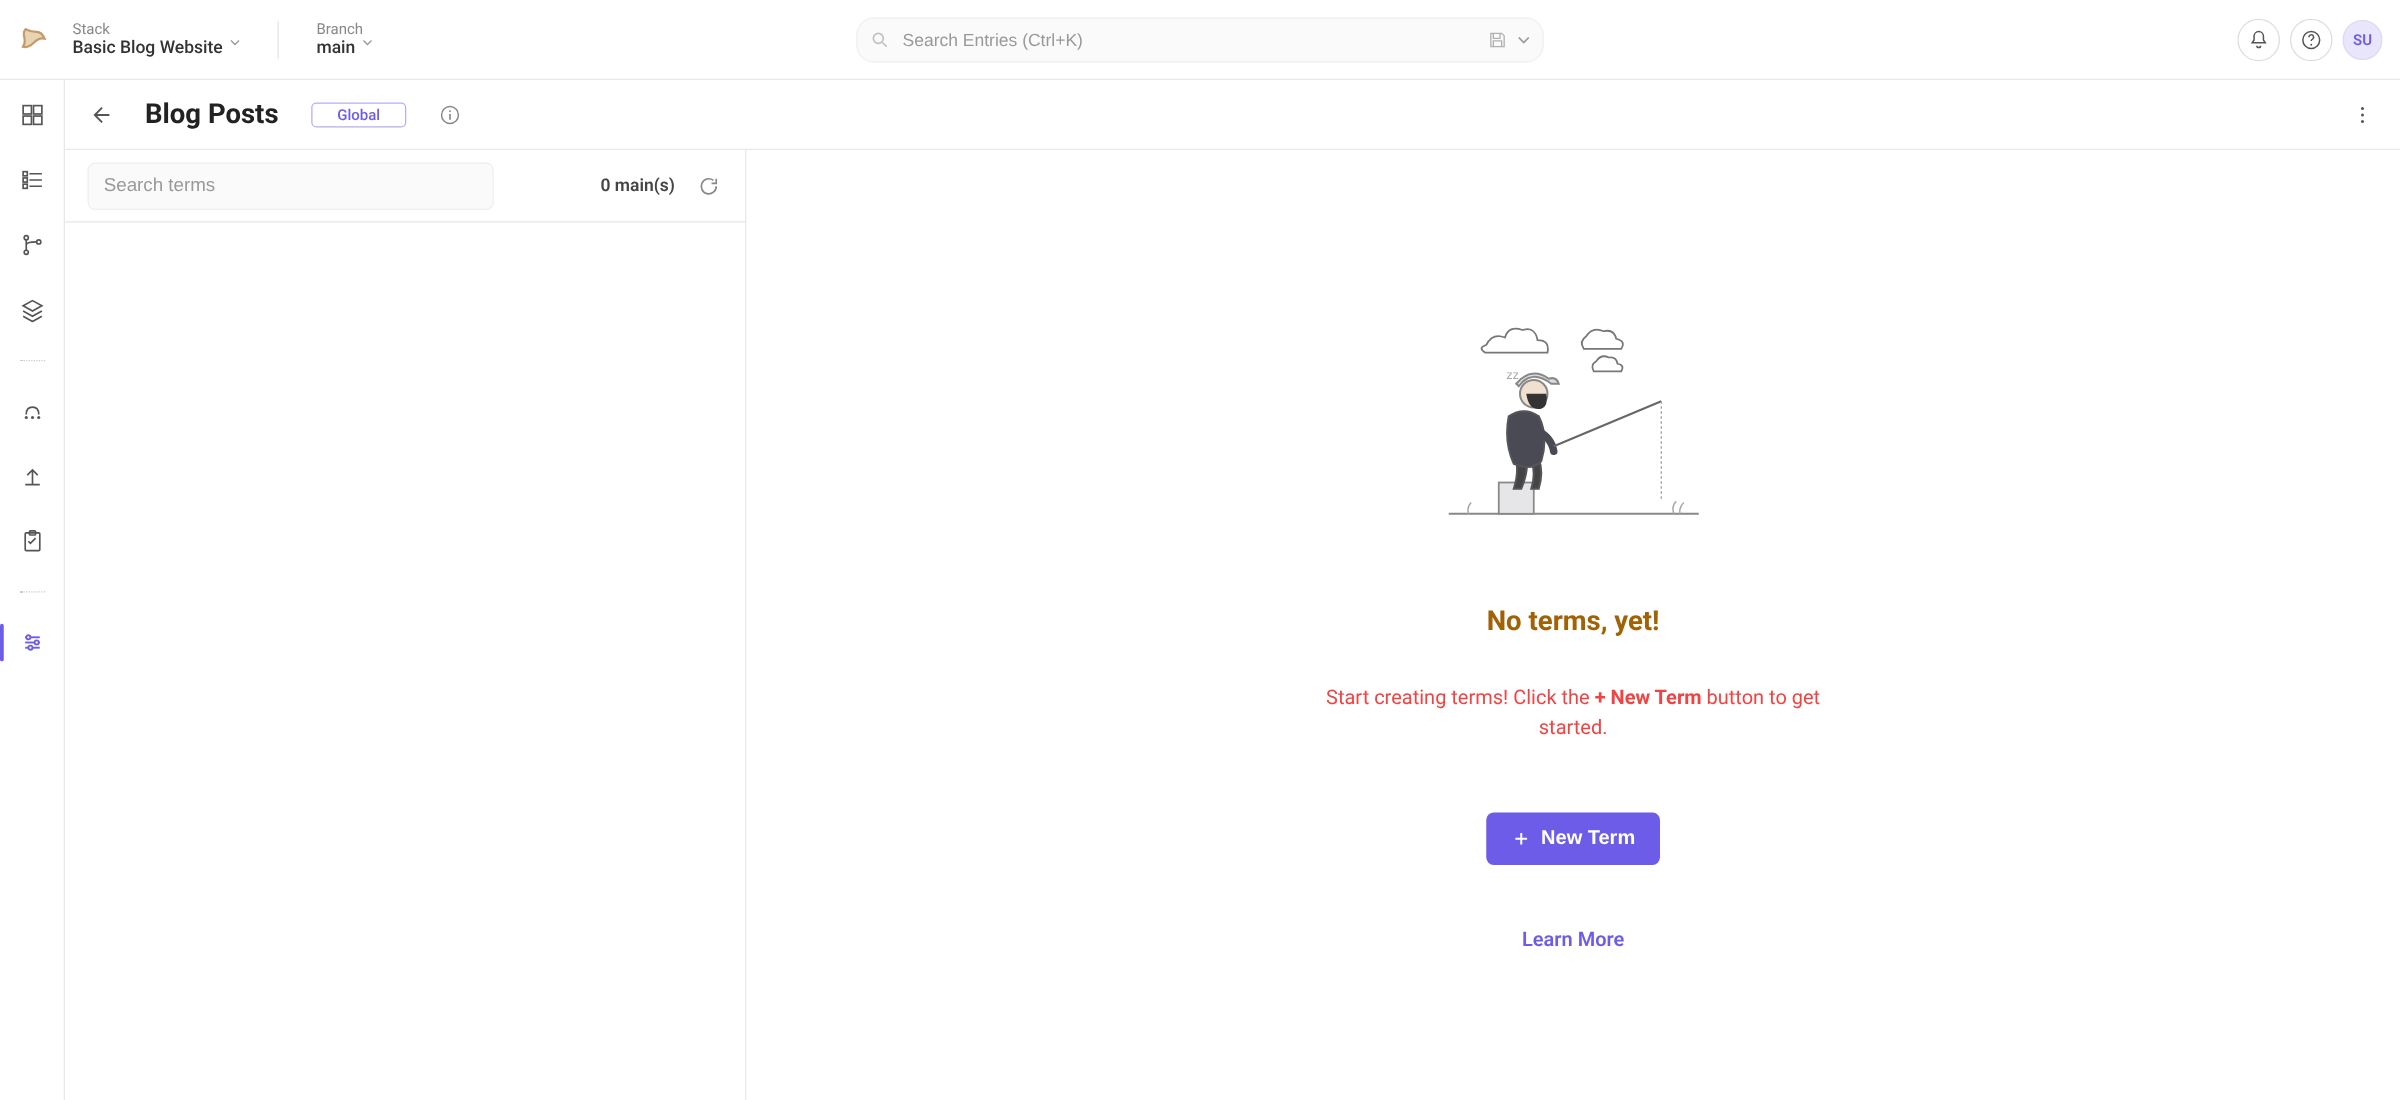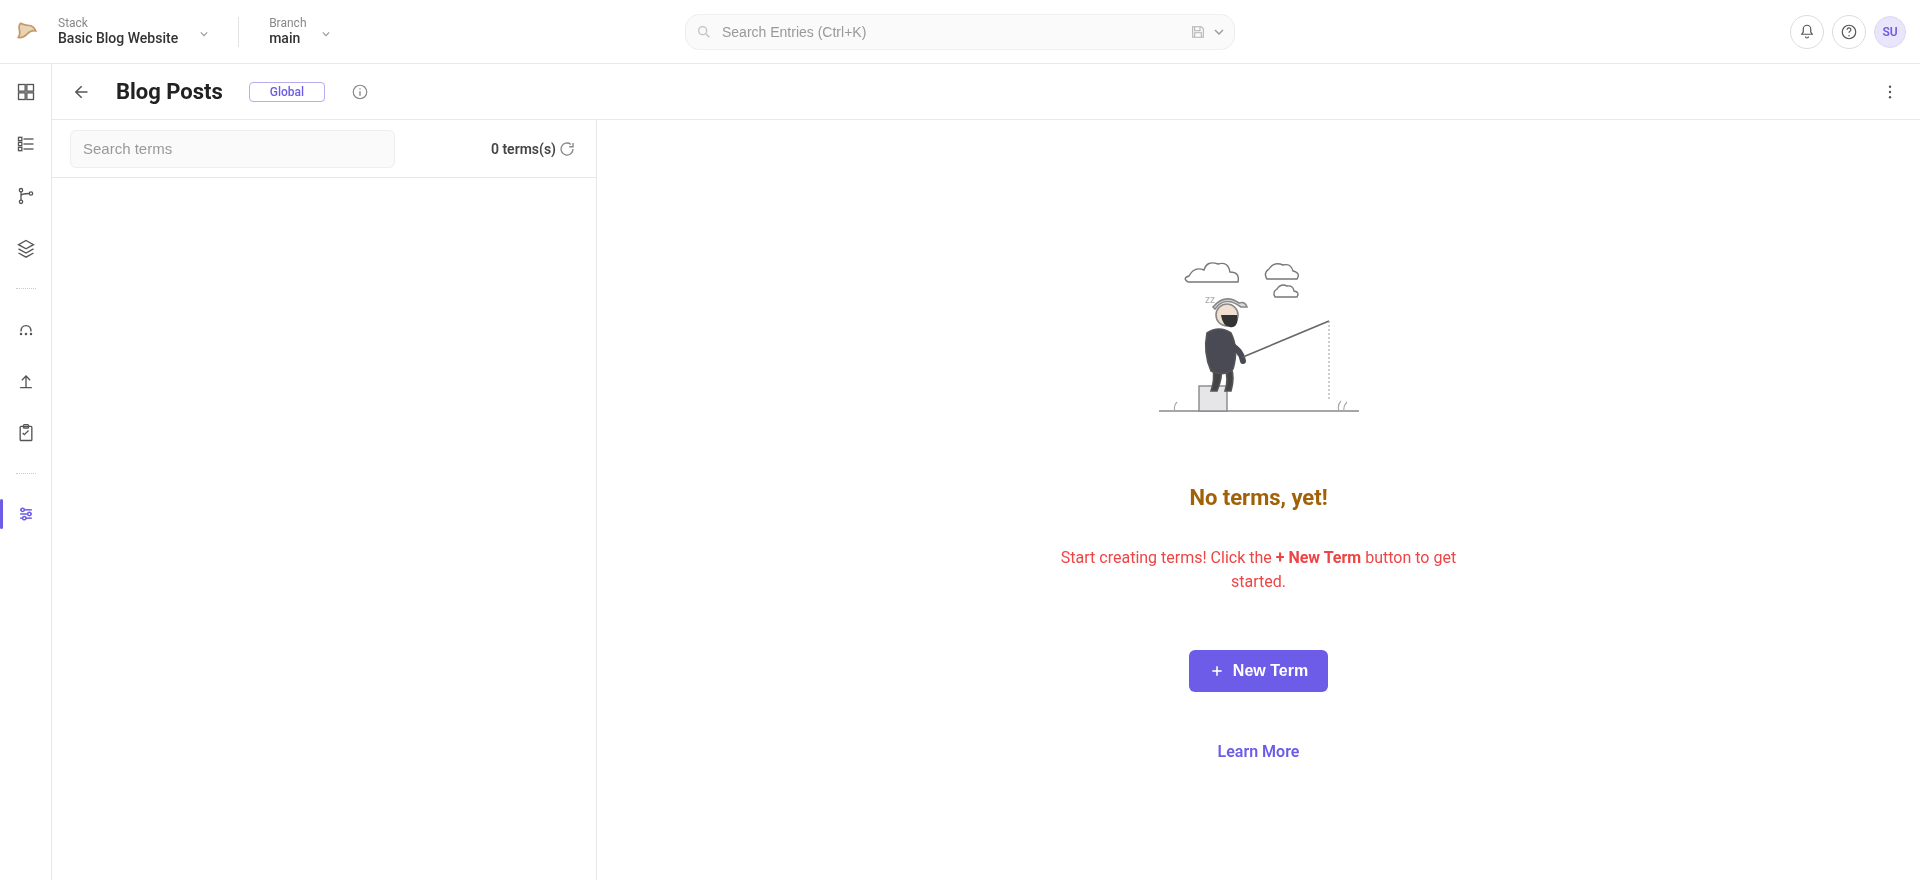--- a/index.html
+++ b/index.html
@@ -29,21 +29,21 @@
     align-items: center;
     justify-content: center;
   }
   .stack-branch {
     display: flex;
     align-items: center;
     gap: 30px;
   }
   .sb-col { display: flex; flex-direction: column; line-height: 1.2; }
   .sb-label { font-size: 12px; color: #888; }
-  .sb-value-row { display: flex; gap: 22px; cursor: pointer; }
+  .sb-value-row { display: flex; gap: 6px; cursor: pointer; }
   .sb-value { font-size: 14px; color: #333; font-weight: 500; }
   .chev { width: 8px; height: 8px; }
   .sb-divider { width: 1px; height: 30px; background: #e3e3e6; }
 
   .search-wrap {
     position: absolute;
     left: 50%;
     transform: translateX(-50%);
     width: 550px;
     height: 36px;
@@ -183,20 +183,21 @@
     width: 545px;
     border-right: 1px solid #e8e8ea;
     display: flex;
     flex-direction: column;
   }
   .lp-top {
     height: 58px;
     display: flex;
     align-items: center;
     padding: 0 18px;
+    gap: 16px;
     border-bottom: 1px solid #e8e8ea;
   }
   .terms-search {
     flex: 0 0 325px;
     height: 38px;
     background: #fafafb;
     border: 1px solid #eee;
     border-radius: 6px;
     padding: 0 12px;
     font-size: 15px;
@@ -434,21 +435,21 @@
           </svg>
       </div>
     </div>
 
     <div class="content">
 
       <div class="left-panel">
         <div class="lp-top">
           <input class="terms-search" type="text" placeholder="Search terms" style="">
           <span class="terms-count">
-            <span>0</span>&nbsp;<span>terms(s)</span>
+            <span>0</span>&nbsp;<span>main(s)</span>
           </span>
           <div class="refresh-btn">
             <svg viewBox="0 0 24 24" width="18" height="18">
                 <path d="M20 12a8 8 0 1 1-3-6.2 M20 4v5h-5" stroke="#888" stroke-width="1.8" fill="none"></path>
               </svg>
           </div>
         </div>
       </div>
 
       <div class="right-panel">

